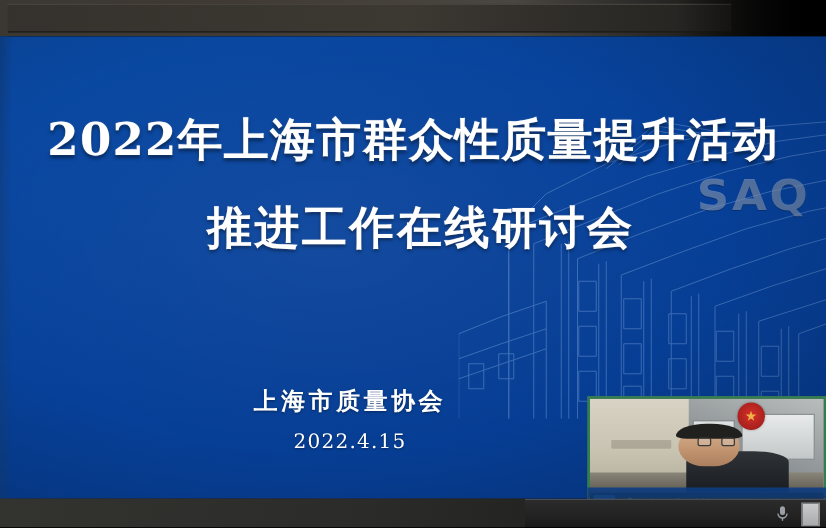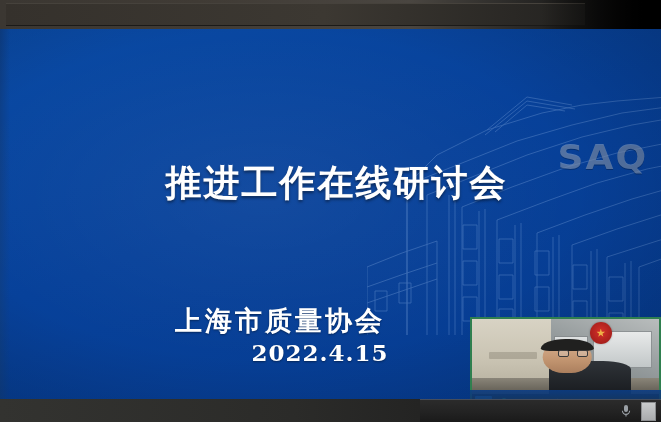--- a/index.html
+++ b/index.html
@@ -95,35 +95,34 @@
     white-space:nowrap;
     padding-left:6px;
   }
 
   
   .org{
     position:absolute;left:0;top:279px;width:560px;
     text-align:center;
     font-family:"DejaVu Sans","Liberation Sans",sans-serif;
     font-weight:700;
-    font-size:27px;line-height:26px;letter-spacing:3px;
+    font-size:19px;line-height:26px;letter-spacing:3px;
     color:#ffffff;
     text-shadow:0 1px 2px rgba(0,0,0,.4);
     white-space:nowrap;
   }
   .date{
     position:absolute;left:0;top:311px;width:560px;
     text-align:center;
     font-family:"DejaVu Serif","Liberation Serif",serif;
-    font-weight:700;
-    font-size:23px;line-height:26px;letter-spacing:1px;
+    font-weight:400;
+    font-size:16px;line-height:26px;letter-spacing:1px;
     color:#ffffff;
     text-shadow:0 1px 2px rgba(0,0,0,.4);
     white-space:nowrap;
-    padding-left:40px;
   }
 
   
   .video-tile{
     position:absolute;left:470px;top:288px;width:191px;height:100px;
     border:2px solid #2f7f4f;
     box-sizing:border-box;
     overflow:hidden;
     background:#6f6b60;
   }
@@ -324,20 +323,21 @@
           <line x1="70" y1="206" x2="70" y2="300"></line>
           <line x1="300" y1="62" x2="300" y2="300"></line>
         </g>
       </svg>
     </div>
 
     <div class="saq">SAQ</div>
 
     <div class="vignette"></div>
 
+    <div class="title-l1">2022年上海市群众性质量提升活动</div>
     <div class="title-l2">推进工作在线研讨会</div>
 
     <div class="org">上海市质量协会</div>
     <div class="date">2022.4.15</div>
 
     <div class="video-tile">
       <div class="video-feed">
         <div class="vf-wallL"></div>
         <div class="vf-wallR"></div>
         <div class="vf-window"></div>

